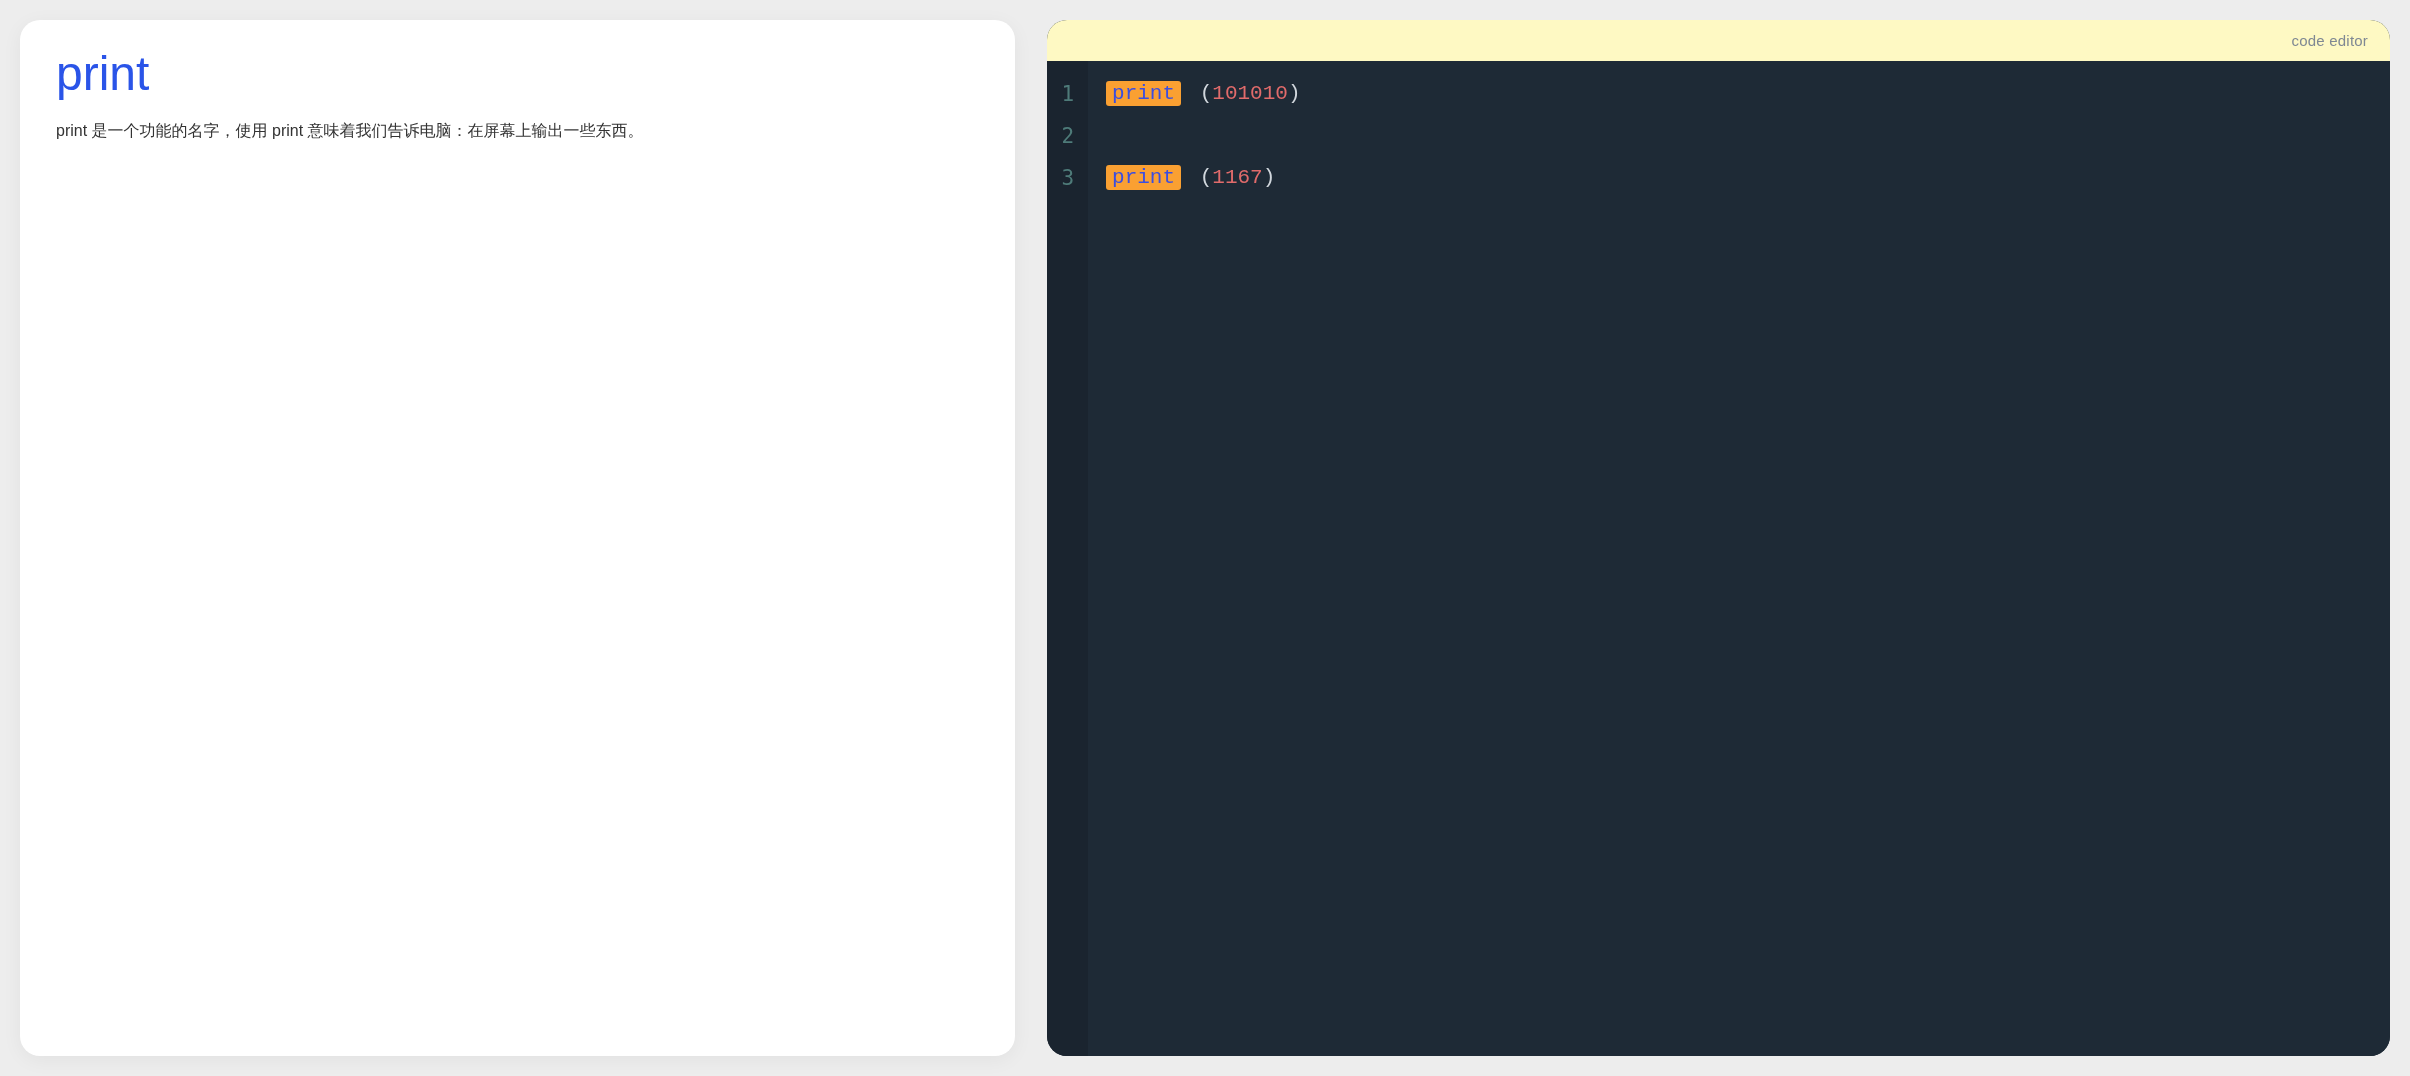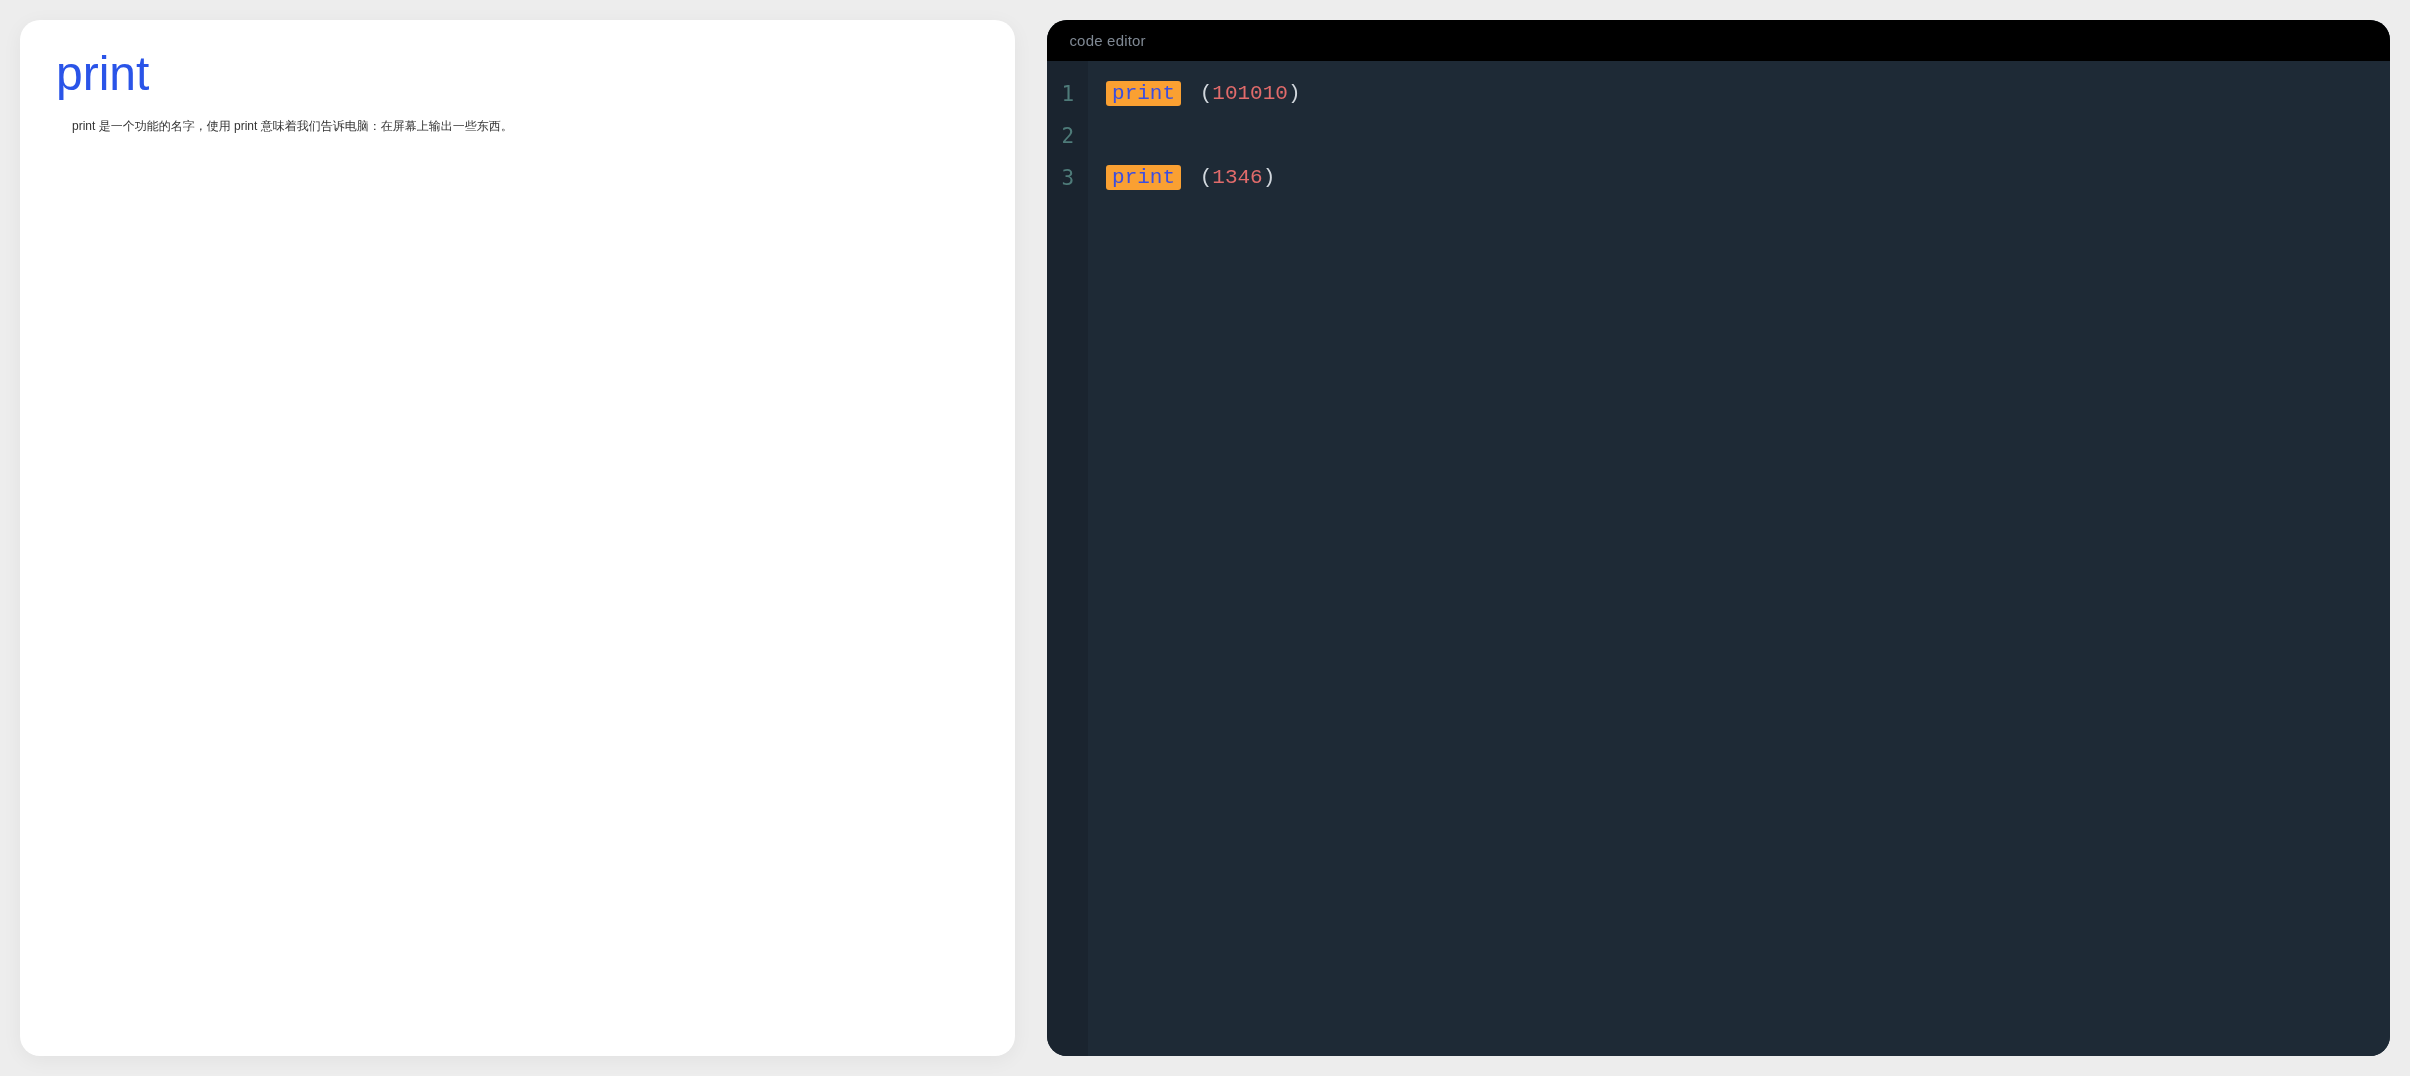--- a/index.html
+++ b/index.html
@@ -23,39 +23,39 @@
       box-shadow: 0 4px 20px rgba(0,0,0,.05);
     }
     .doc-title {
       font-size: 48px;
       font-weight: 400;
       color: #2a54e8;
       line-height: 1.1;
       margin-bottom: 14px;
     }
     .doc-desc {
-      font-size: 12px;
+      font-size: 16px;
       line-height: 1.95;
       color: #333333;
-      margin-left: 16px;
     }
     .editor-panel {
       flex: 1 1 auto;
       background: #1e2a36;
       border-radius: 20px;
       overflow: hidden;
       display: flex;
       flex-direction: column;
     }
     .editor-header {
-      background: #000000;
+      background: #fef9c3;
       color: #7f8893;
       font-size: 15px;
       padding: 12px 22px;
       letter-spacing: .2px;
+      text-align: right;
     }
     .editor-body {
       flex: 1;
       display: flex;
       font-family: ui-monospace, SFMono-Regular, "SF Mono", Menlo, Consolas, monospace;
       font-size: 21px;
       line-height: 2.0;
     }
     .gutter {
       background: #1a242f;
@@ -102,18 +102,18 @@
         <div>3</div>
       </div>
       <div class="code">
         <div class="code-line">
           <span class="tok fn">print</span>
           <span class="tok punc">(</span><span class="tok num">101010</span><span class="tok punc" style="padding-left:0">)</span>
         </div>
         <div class="code-line">&nbsp;</div>
         <div class="code-line">
           <span class="tok fn">print</span>
-          <span class="tok punc">(</span><span class="tok num">1346</span><span class="tok punc" style="padding-left:0">)</span>
+          <span class="tok punc">(</span><span class="tok num">1167</span><span class="tok punc" style="padding-left:0">)</span>
         </div>
       </div>
     </div>
   </div>
 </div>
 
 </body></html>

